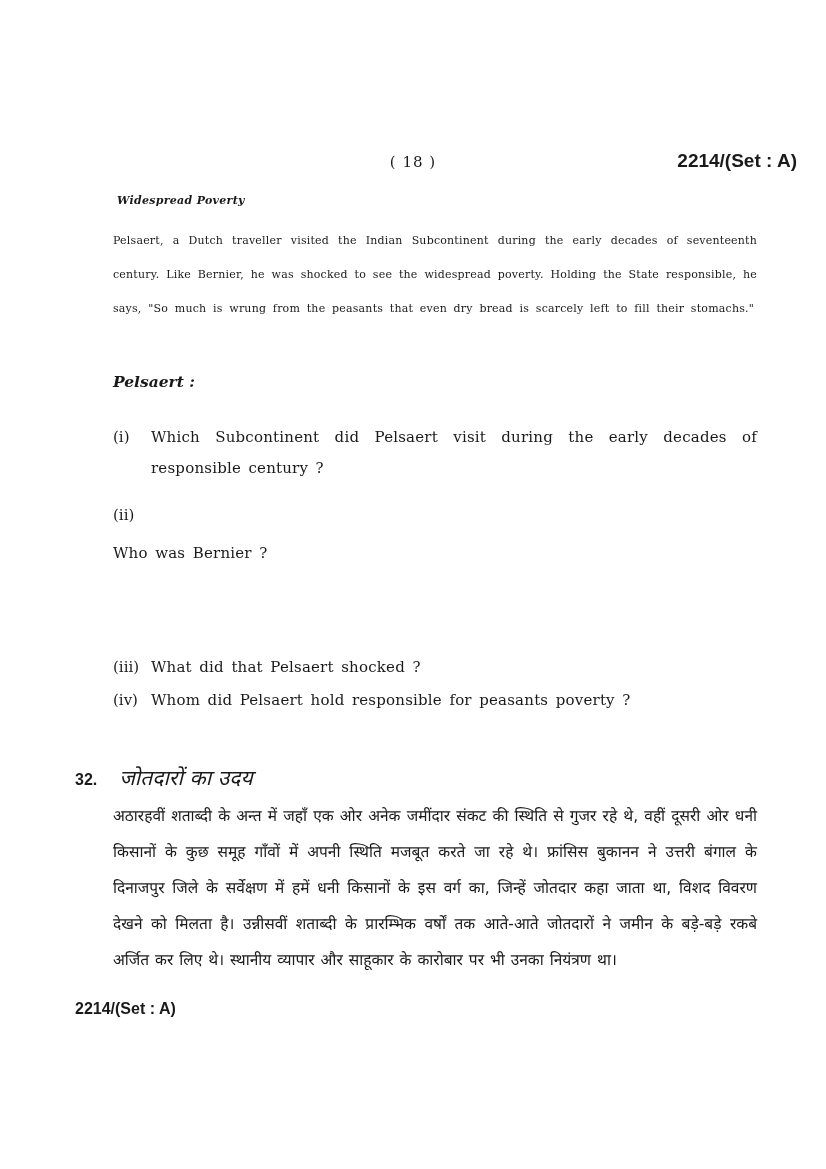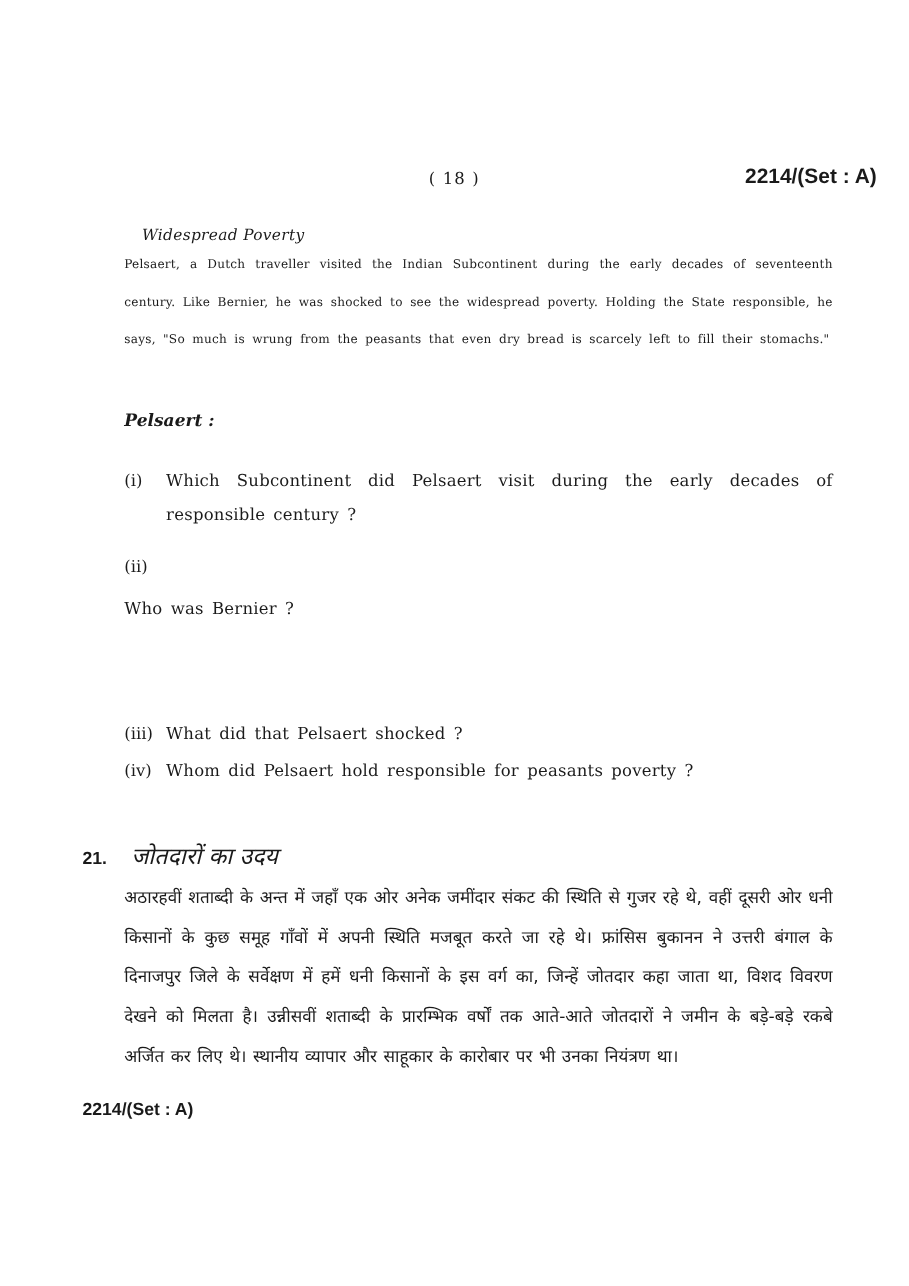--- a/index.html
+++ b/index.html
@@ -47,23 +47,23 @@
     top: -3px;
     font-family: "Liberation Sans", sans-serif;
     font-weight: bold;
     font-size: 19px;
   }
 
   
   .passage-heading {
     position: absolute;
     top: 190px;
-    margin: 16px;
-    font-size: 14px;
-    font-weight: normal;
+    margin: 4px;
+    font-size: 11px;
+    font-weight: bold;
     font-style: italic;
     letter-spacing: 0.3px;
   }
   .passage-body {
     position: absolute;
     top: 224px;
     margin: 0;
     width: 644px;
     font-size: 11px;
     line-height: 34px;
@@ -179,21 +179,21 @@
       <span class="qtext">What did that Pelsaert shocked ?</span>
     </div>
 
     <div class="question q-iv">
       <span class="qnum">(iv)</span>
       <span class="qtext">Whom did Pelsaert hold responsible for peasants poverty ?</span>
     </div>
   </div>
 
   <div class="q32-head">
-    <span class="q32-num">21.</span><span class="q32-title">जोतदारों का उदय</span>
+    <span class="q32-num">32.</span><span class="q32-title">जोतदारों का उदय</span>
   </div>
   <p class="q32-body">अठारहवीं शताब्दी के अन्त में जहाँ एक ओर अनेक जमींदार संकट की स्थिति से गुजर रहे थे, वहीं दूसरी ओर धनी किसानों के कुछ समूह गाँवों में अपनी स्थिति मजबूत करते जा रहे थे। फ्रांसिस बुकानन ने उत्तरी बंगाल के दिनाजपुर जिले के सर्वेक्षण में हमें धनी किसानों के इस वर्ग का, जिन्हें जोतदार कहा जाता था, विशद विवरण देखने को मिलता है। उन्नीसवीं शताब्दी के प्रारम्भिक वर्षों तक आते-आते जोतदारों ने जमीन के बड़े-बड़े रकबे अर्जित कर लिए थे। स्थानीय व्यापार और साहूकार के कारोबार पर भी उनका नियंत्रण था।</p>
 
   <div class="page-footer">
     <span class="set-code-bottom">2214/(Set : A)</span>
   </div>
 
 </div>
 
 </body></html>

